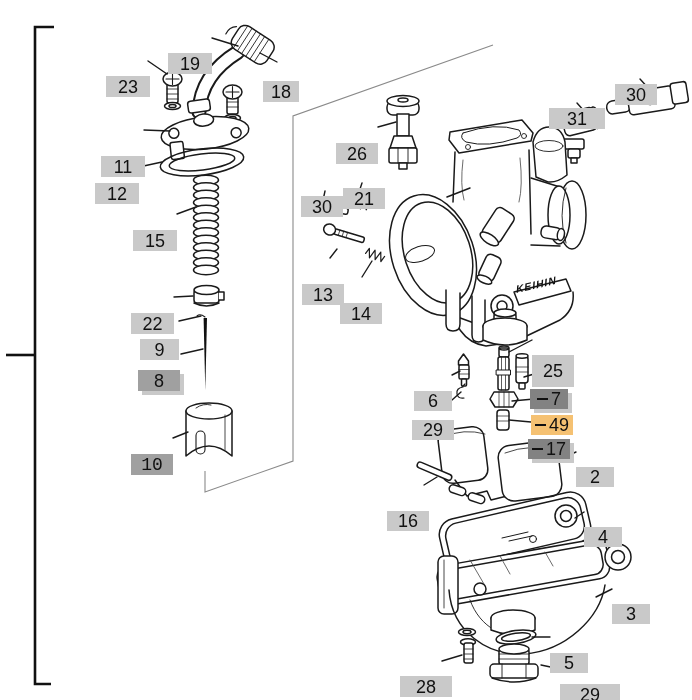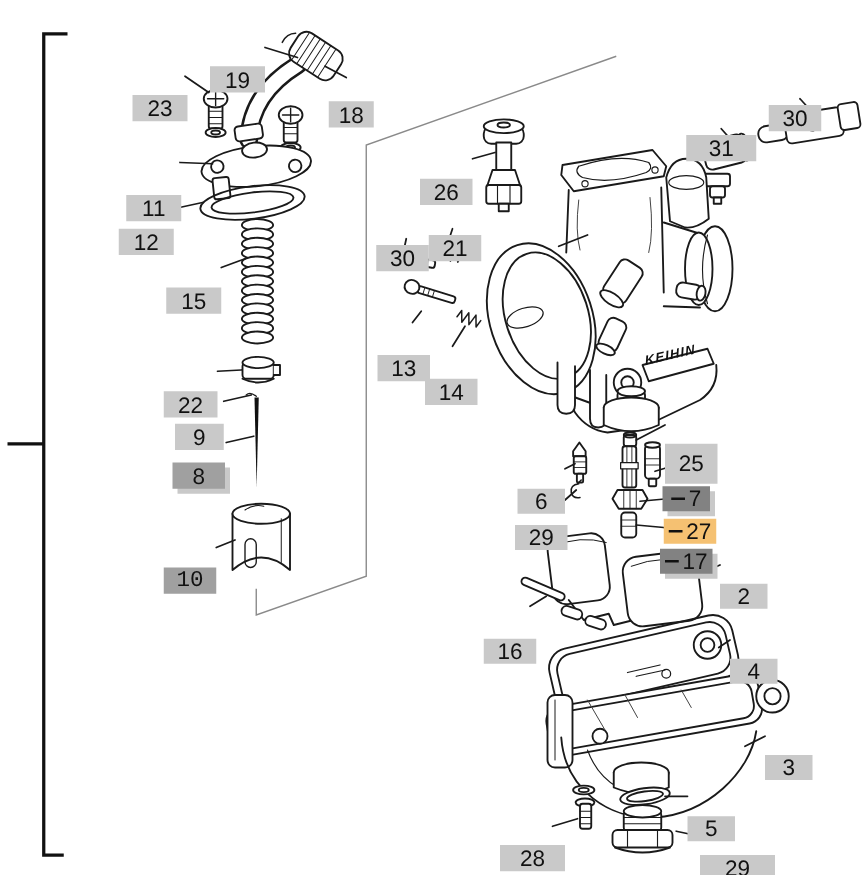--- a/index.html
+++ b/index.html
@@ -420,21 +420,21 @@
     </div>
 <div class="badge hl-dark" style="left:530px;top:363px;width:38px;height:20px">
       <span class="dash"></span>
       <span class="num">7</span>
     </div>
 <div class="badge" style="left:412px;top:394px;width:42px;height:20px">
       <span class="num">29</span>
     </div>
 <div class="badge hl-orange" style="left:531px;top:389px;width:42px;height:20px">
       <span class="dash"></span>
-      <span class="num">27</span>
+      <span class="num">49</span>
     </div>
 <div class="badge hl-dark" style="left:528px;top:413px;width:42px;height:20px">
       <span class="dash"></span>
       <span class="num">17</span>
     </div>
 <div class="badge" style="left:576px;top:441px;width:38px;height:20px">
       <span class="num">2</span>
     </div>
 <div class="badge" style="left:387px;top:485px;width:42px;height:20px">
       <span class="num">16</span>

